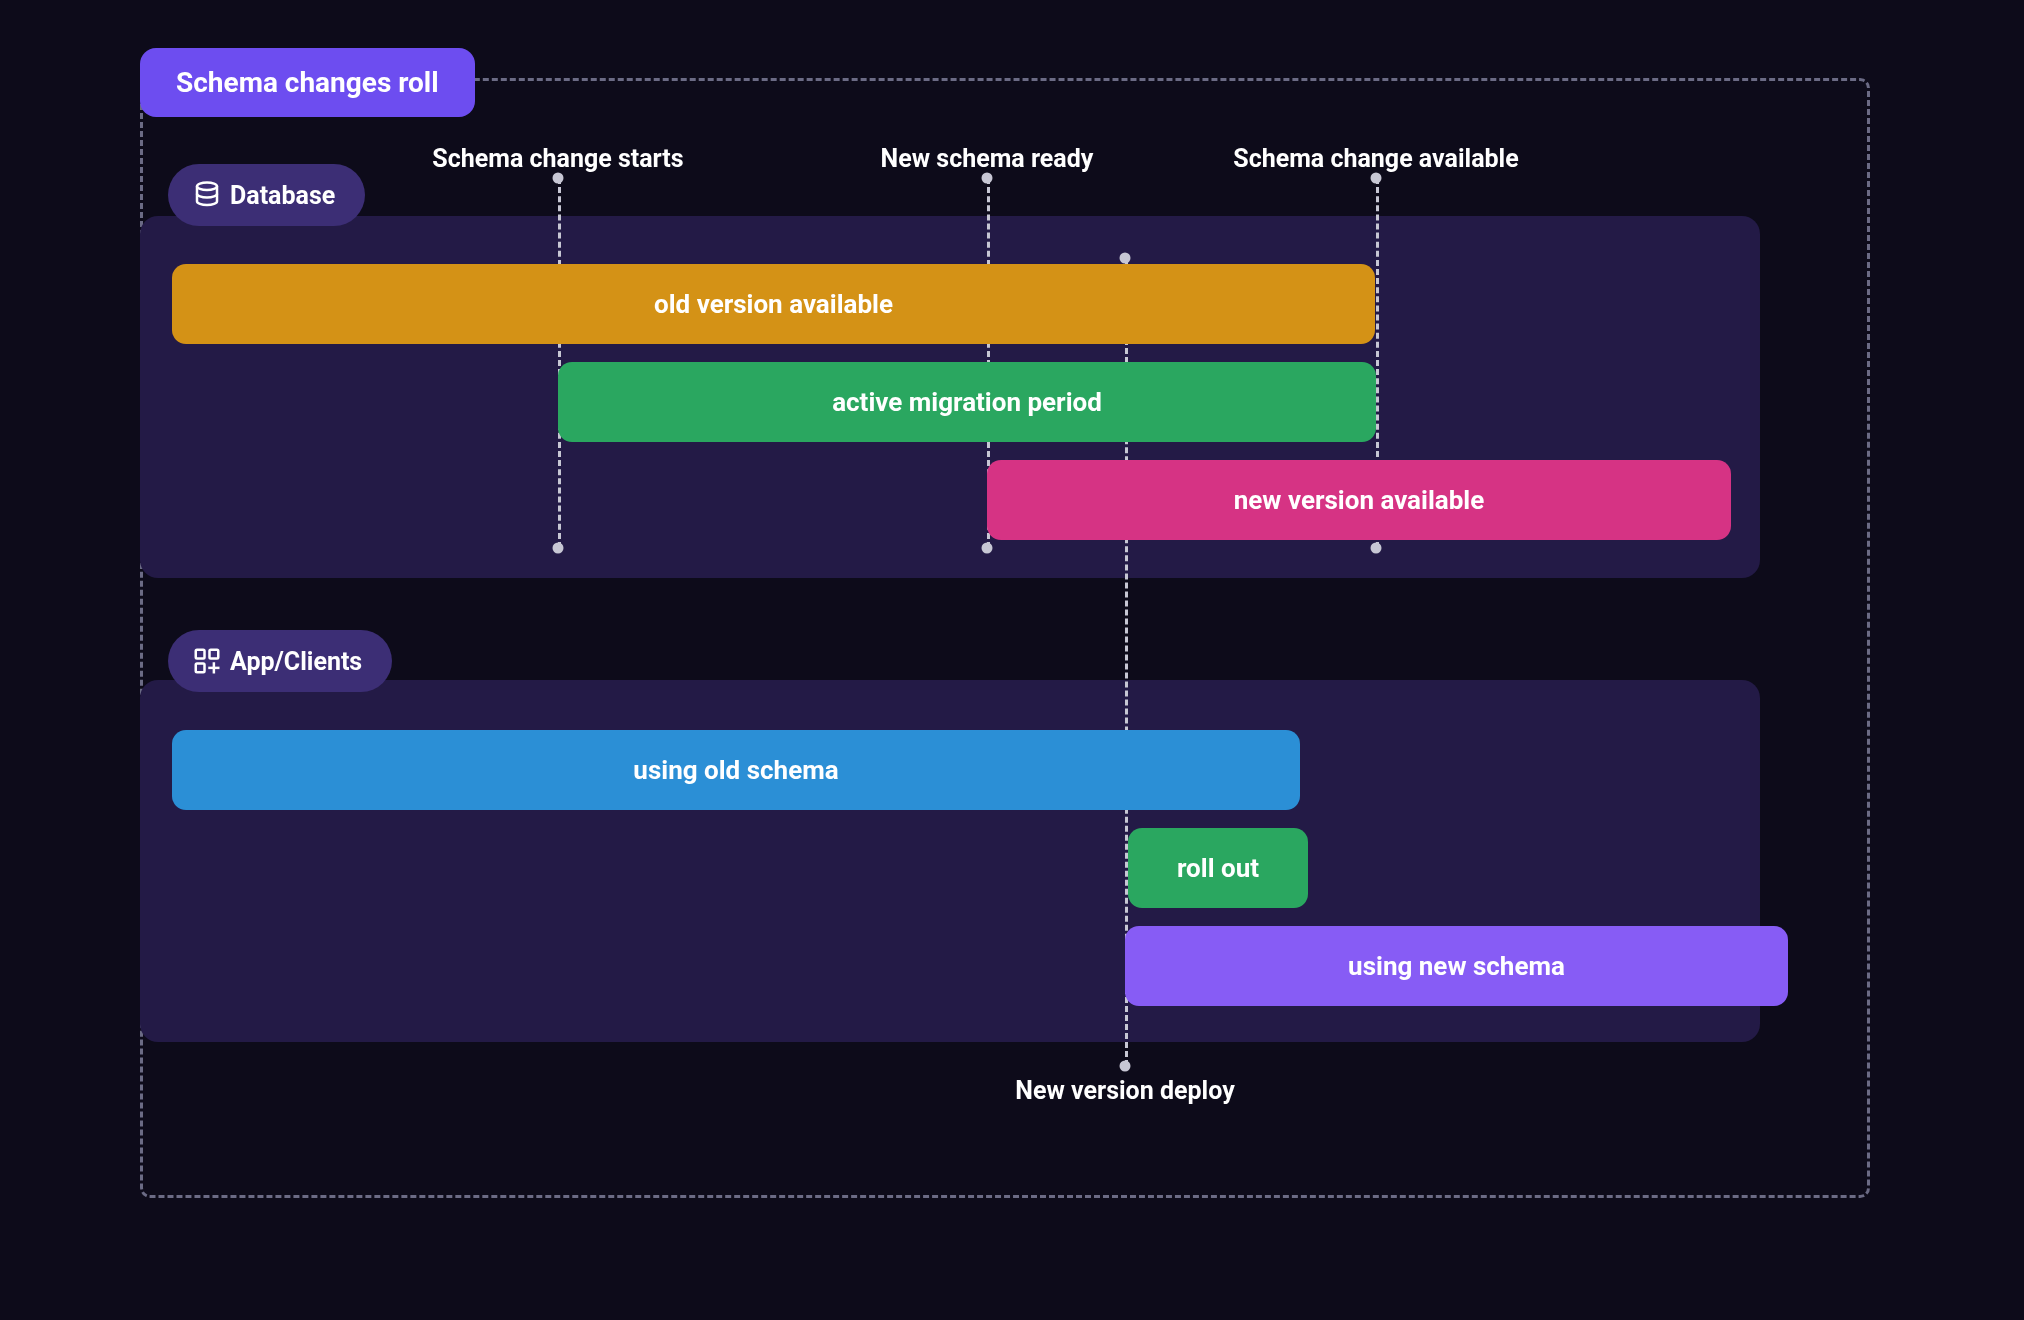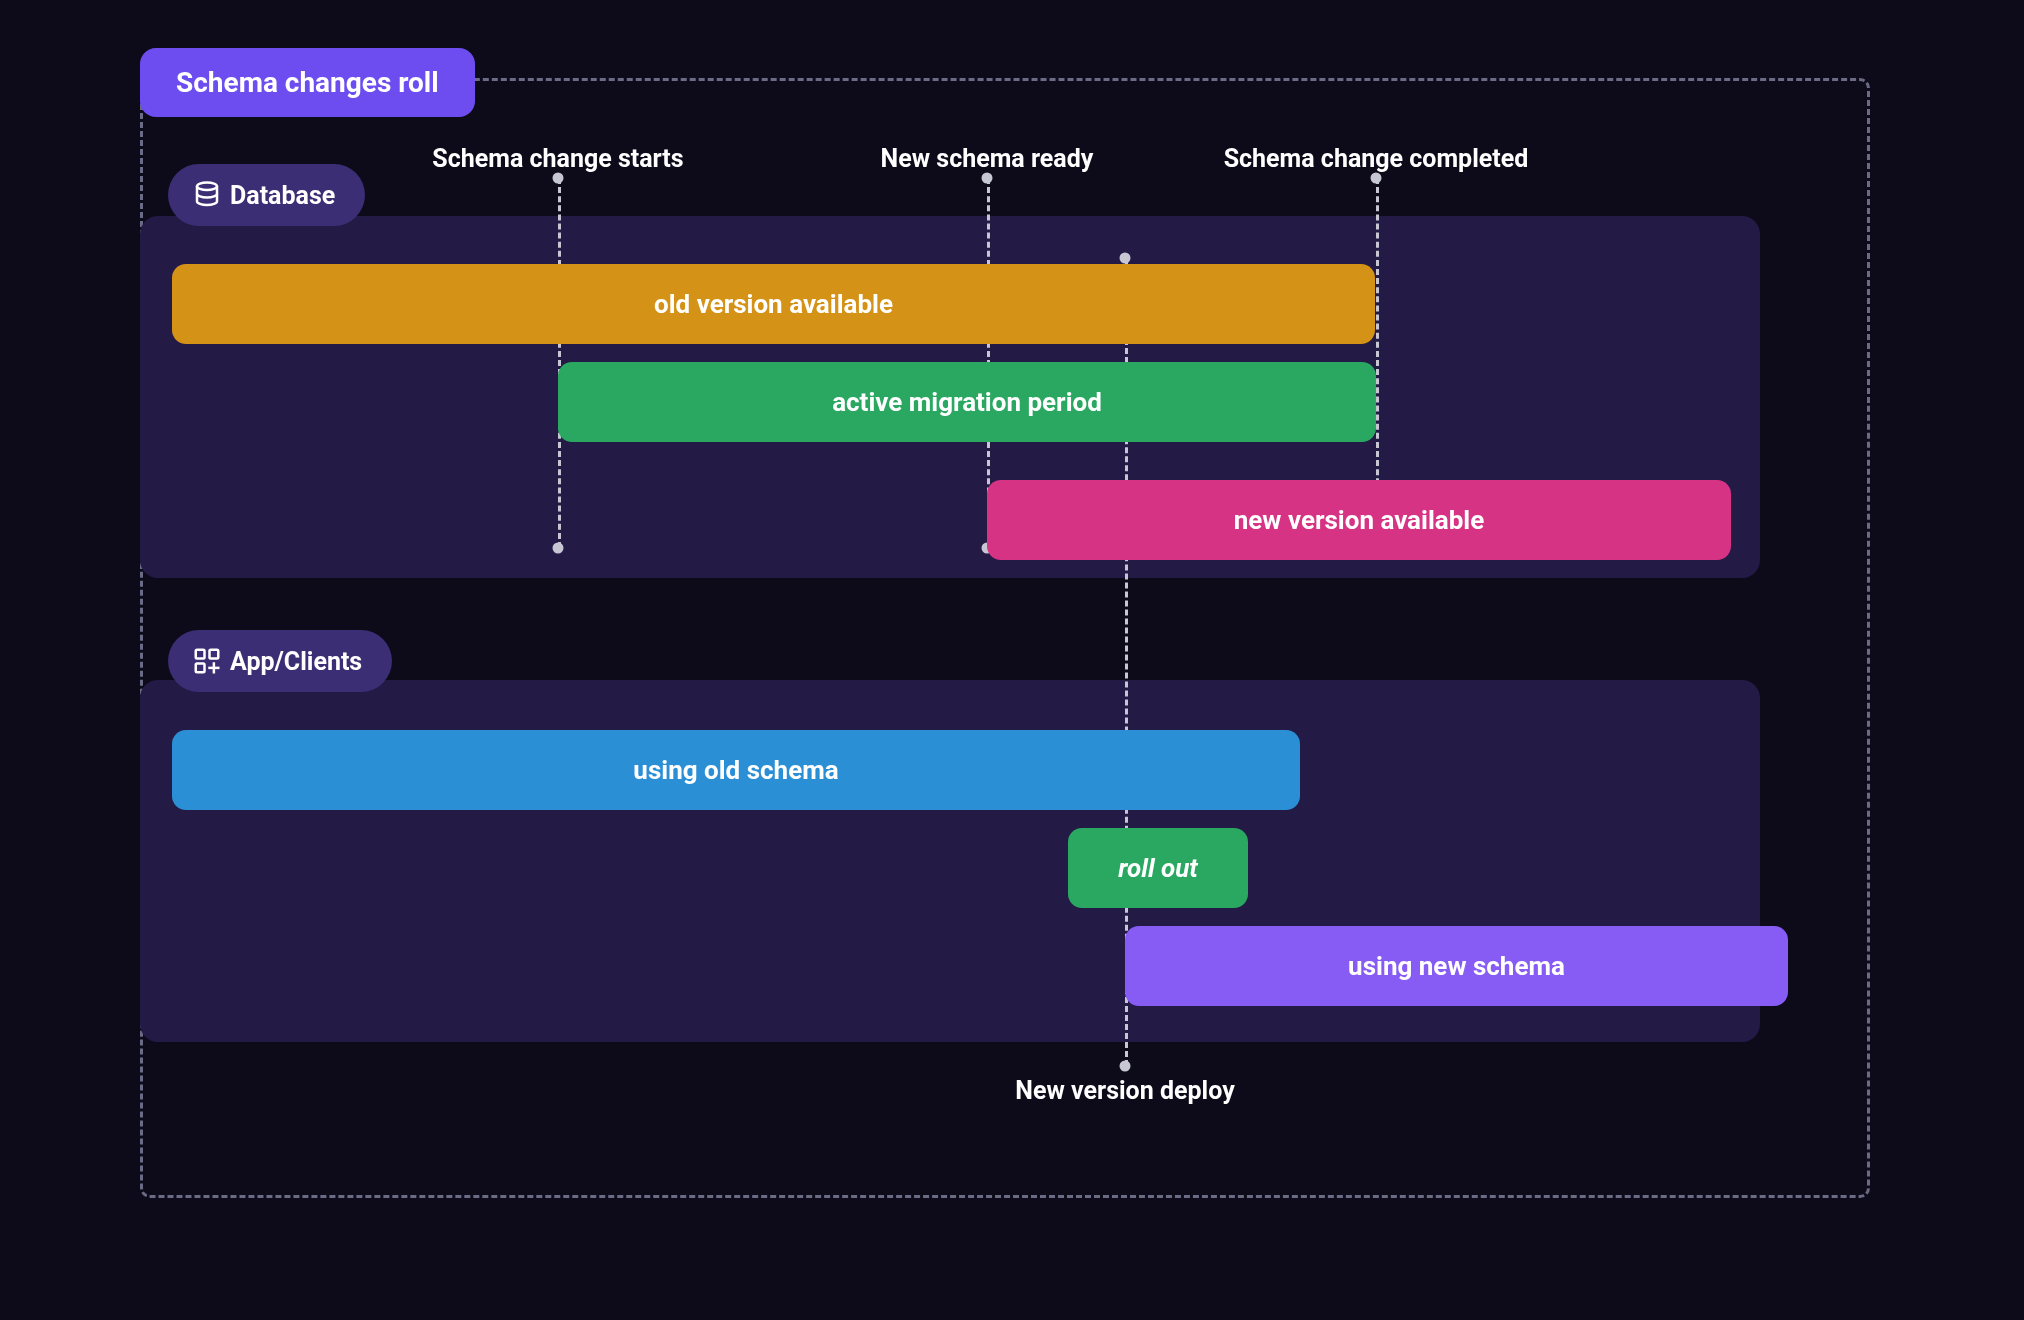--- a/index.html
+++ b/index.html
@@ -77,37 +77,37 @@
     border-radius: 14px;
     display: flex;
     align-items: center;
     justify-content: center;
     color: #fff;
     font-size: 26px;
     font-weight: 700;
   }
   .bar.orange { background: #d49216; }
   .bar.green  { background: #2aa760; }
-  .bar.pink   { background: #d63384; margin-top: 20px; }
+  .bar.pink   { background: #d63384; }
   .bar.blue   { background: #2b8fd6; }
   .bar.purple { background: #875cf5; }
   .icon-svg { display: block; }
 </style>
 </head>
 <body>
 
 <div class="frame"></div>
 
 <div class="title-badge">
   <span>Schema changes roll</span>
 </div>
 
 <div class="milestone-label" style="left:558px; top:144px;">Schema change starts</div>
 <div class="milestone-label" style="left:987px; top:144px;">New schema ready</div>
-<div class="milestone-label" style="left:1376px; top:144px;">Schema change completed</div>
+<div class="milestone-label" style="left:1376px; top:144px;">Schema change available</div>
 
 <div class="panel" style="left:140px; top:216px; width:1620px; height:362px;"></div>
 <div class="panel" style="left:140px; top:680px; width:1620px; height:362px;"></div>
 
 <div class="vline" style="left:558px; top:178px; height:370px;"></div>
 <div class="vline" style="left:987px; top:178px; height:370px;"></div>
 <div class="vline" style="left:1376px; top:178px; height:370px;"></div>
 
 <div class="dot" style="left:558px; top:178px;"></div>
 <div class="dot" style="left:558px; top:548px;"></div>
@@ -147,18 +147,18 @@
 <div class="bar green" style="left:558px; top:362px; width:818px;">
   <span>active migration period</span>
 </div>
 <div class="bar pink" style="left:987px; top:460px; width:744px;">
   <span>new version available</span>
 </div>
 
 <div class="bar blue" style="left:172px; top:730px; width:1128px;">
   <span>using old schema</span>
 </div>
-<div class="bar green" style="left:1068px; top:828px; width:180px;font-style:italic;">
+<div class="bar green" style="left:1128px; top:828px; width:180px;">
   <span>roll out</span>
 </div>
 <div class="bar purple" style="left:1125px; top:926px; width:663px;">
   <span>using new schema</span>
 </div>
 
 </body></html>

